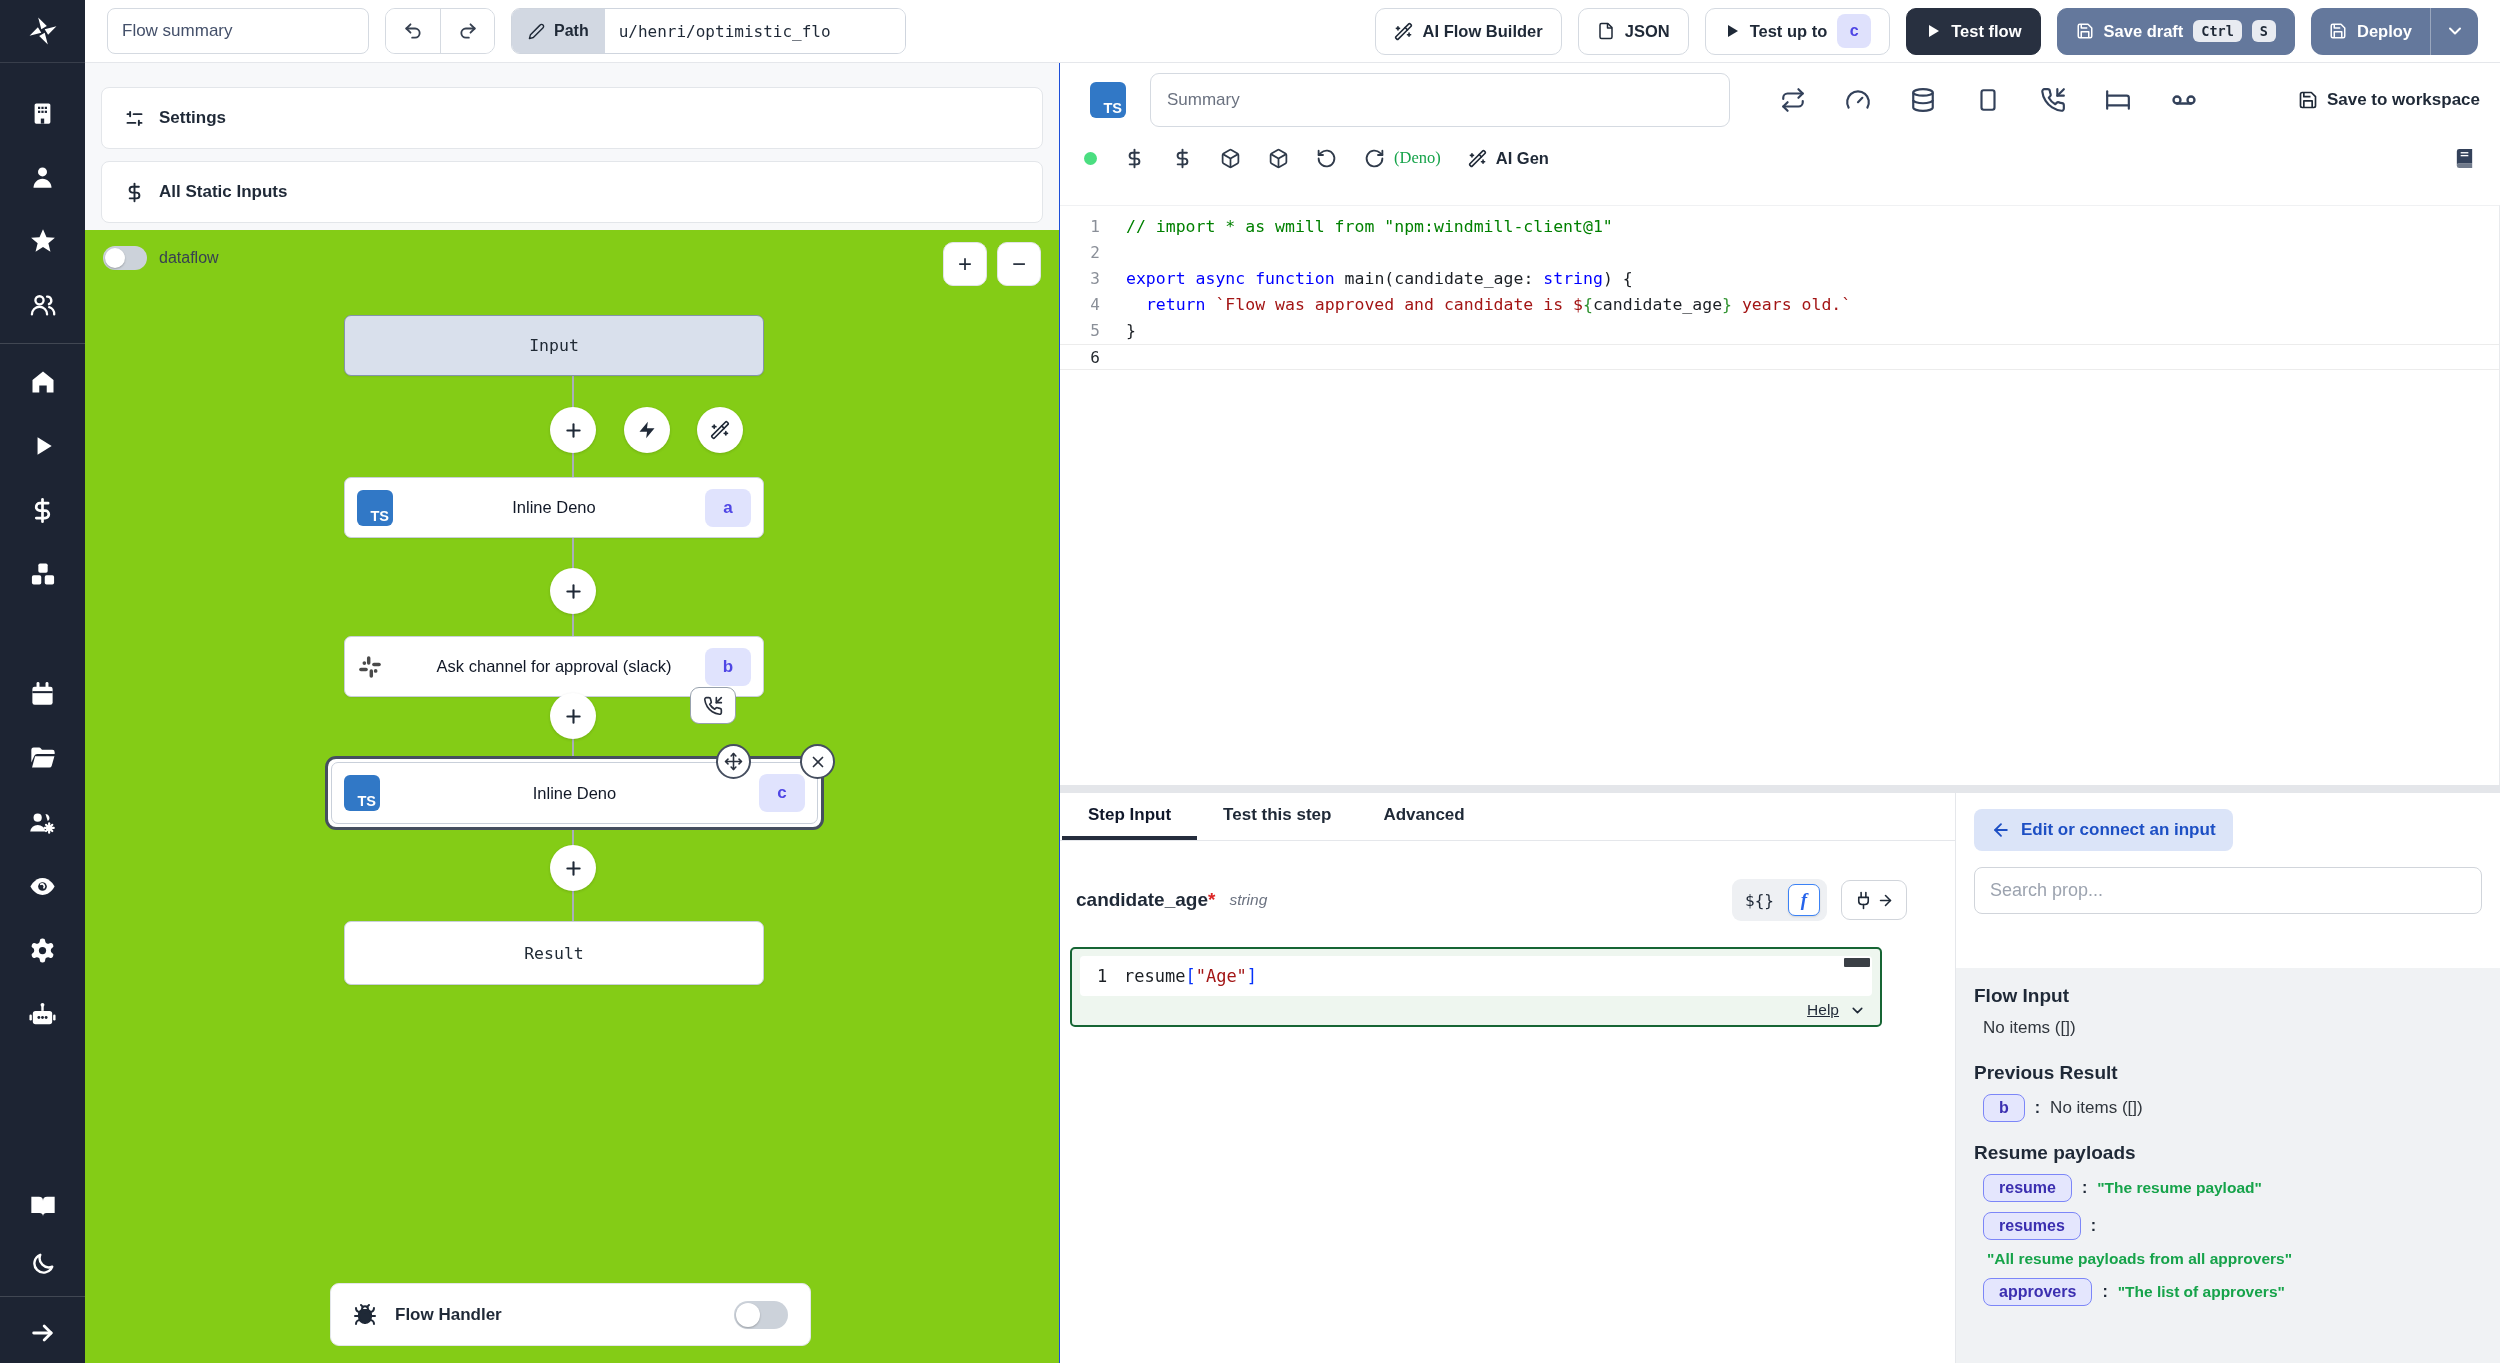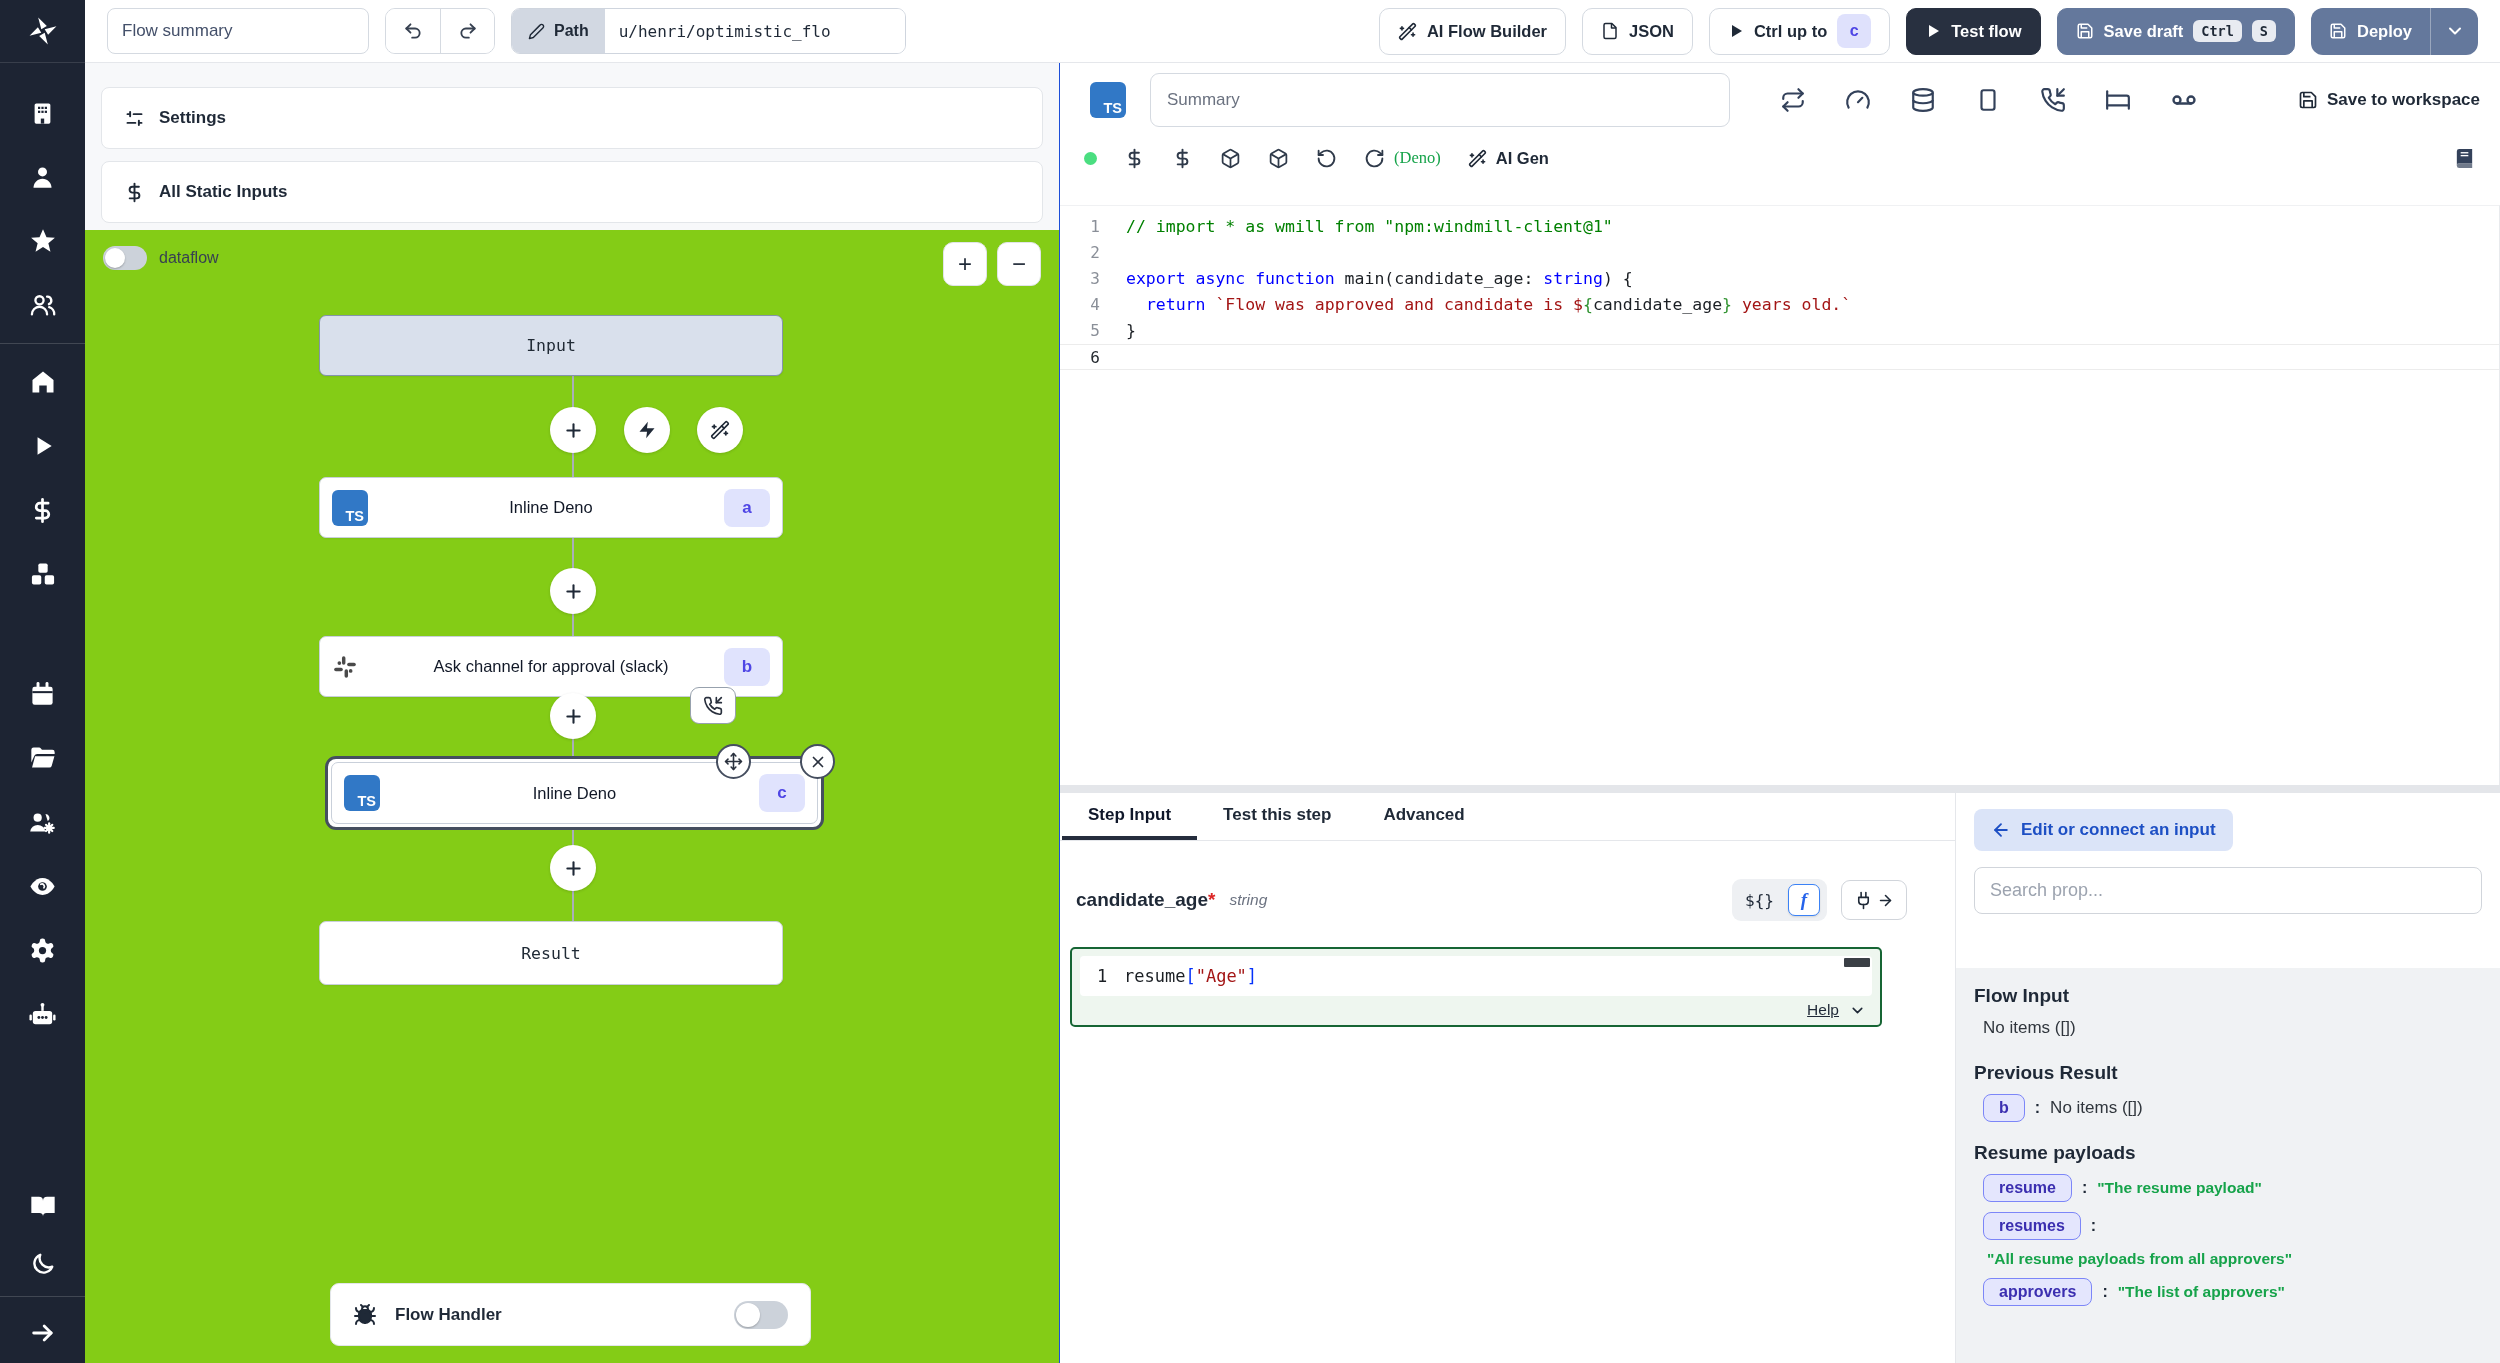--- a/index.html
+++ b/index.html
@@ -41,21 +41,21 @@
   .fp-card { height:62px; background:#fff; border:1px solid #e3e6ea; border-radius:8px; display:flex; align-items:center; gap:14px; padding:0 22px; font-weight:700; font-size:17px; color:#1f2937; margin-bottom:12px; cursor:pointer; }
   .canvas { position:absolute; left:0; top:167px; right:0; bottom:0; background:#84cc16; overflow:hidden; }
   .flowline { position:absolute; left:487px; top:85px; width:1.5px; height:606px; background:#a9afb8; }
   .toggle { border-radius:999px; background:#ccd2da; position:relative; cursor:pointer; flex:none; }
   .toggle .knob { position:absolute; top:2px; left:2px; background:#fff; border-radius:50%; box-shadow:0 1px 2px rgba(0,0,0,.25); }
   .df-row { position:absolute; left:18px; top:16px; display:flex; align-items:center; gap:12px; font-size:16px; color:#374151; }
   .t-sm { width:44px; height:24px; } .t-sm .knob { width:20px; height:20px; }
   .t-lg { width:54px; height:28px; } .t-lg .knob { width:24px; height:24px; }
   .zoom-btns { position:absolute; right:18px; top:12px; display:flex; gap:10px; }
   .zoom-btns button { width:44px; height:44px; background:#fff; border:1px solid #e1e4e8; border-radius:10px; font-size:24px; color:#1f2937; cursor:pointer; line-height:1; }
-  .gnode { position:absolute; left:234px; width:464px; height:61px; background:#fff; border:1px solid #c9d0da; border-radius:7px; box-shadow:0 1px 2px rgba(0,0,0,.06); display:flex; align-items:center; padding:0 12px; cursor:pointer; }
+  .gnode { position:absolute; left:259px; width:420px; height:61px; background:#fff; border:1px solid #c9d0da; border-radius:7px; box-shadow:0 1px 2px rgba(0,0,0,.06); display:flex; align-items:center; padding:0 12px; cursor:pointer; }
   .gnode .title { position:absolute; left:0; right:0; text-align:center; font-size:16.5px; color:#111827; }
   .gnode .title.mono { font-family:"DejaVu Sans Mono",monospace; color:#212b36; }
   .gnode.input-node { background:#d9e0ec; border-color:#8494ab; }
   .ts-chip { width:36px; height:36px; border-radius:6px; background:#3178c6; color:#fff; font-weight:700; font-size:14.5px; display:flex; align-items:flex-end; justify-content:flex-end; padding:0 4px 2px 0; z-index:1; }
   .node-badge { position:absolute; right:12px; width:46px; height:38px; border-radius:8px; background:#e0e3fd; color:#4f46e5; font-weight:700; font-size:17px; display:flex; align-items:center; justify-content:center; }
   .sel-wrap { position:absolute; left:240px; width:499px; height:74px; border:3px solid #454e5f; border-radius:11px; background:#fff; padding:3px; cursor:pointer; }
   .sel-wrap .gnode { position:relative; left:0; top:0; width:100%; height:100%; box-shadow:none; }
   .linkbtn { position:absolute; width:46px; height:46px; border-radius:50%; background:#fff; box-shadow:0 1px 3px rgba(0,0,0,.14); display:flex; align-items:center; justify-content:center; color:#1f2937; cursor:pointer; }
   .nodectl { position:absolute; width:35px; height:35px; border-radius:50%; background:#fff; border:2.5px solid #454e5f; display:flex; align-items:center; justify-content:center; color:#29303d; cursor:pointer; z-index:3; }
   .phone-float { position:absolute; left:605px; top:457px; width:46px; height:37px; background:#fff; border:1.5px solid #97a1ad; border-radius:9px; display:flex; align-items:center; justify-content:center; color:#29303d; cursor:pointer; z-index:2; }
@@ -337,21 +337,21 @@
           </svg>
         </span>
       <span>JSON</span>
     </button>
     <button class="tb-btn">
       <span>
           <svg width="16" height="16" viewBox="0 0 24 24" fill="currentColor">
             <polygon points="6 3 21 12 6 21"></polygon>
           </svg>
         </span>
-      <span>Ctrl up to</span>
+      <span>Test up to</span>
       <span class="mini-badge">c</span>
     </button>
     <button class="tb-btn dark">
       <span>
           <svg width="16" height="16" viewBox="0 0 24 24" fill="currentColor">
             <polygon points="6 3 21 12 6 21"></polygon>
           </svg>
         </span>
       <span>Test flow</span>
     </button>

